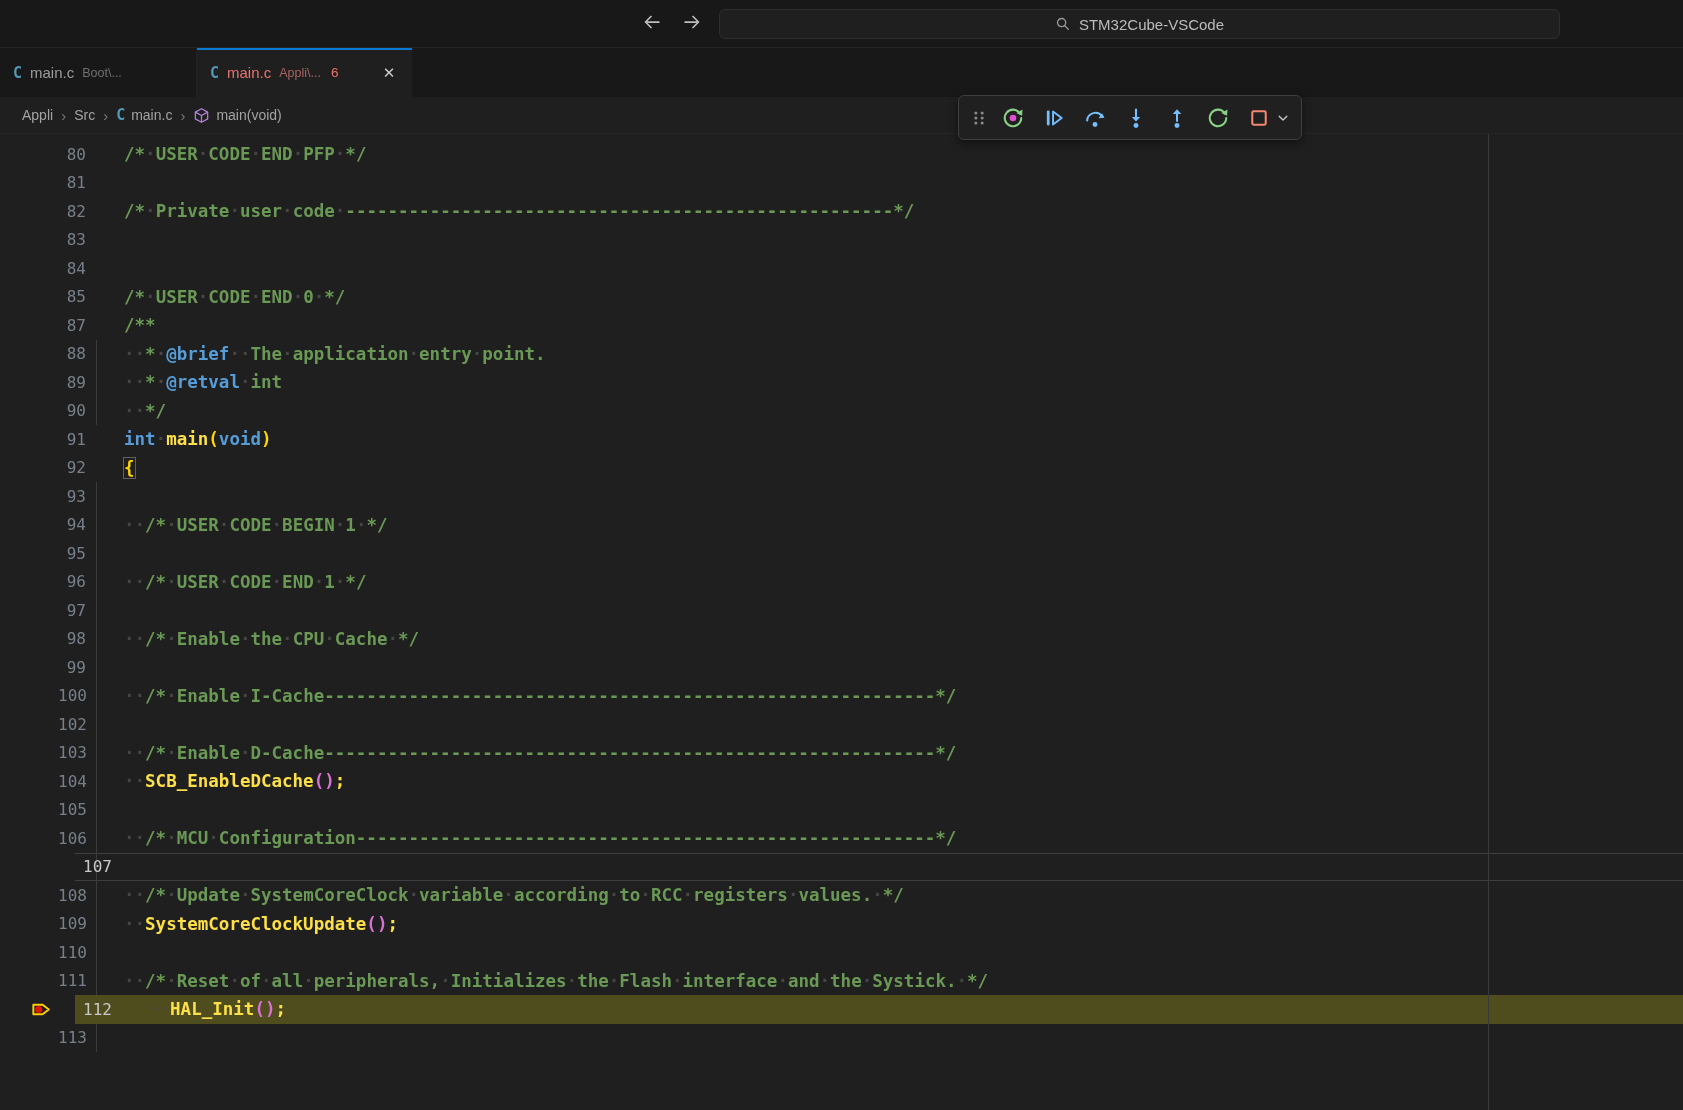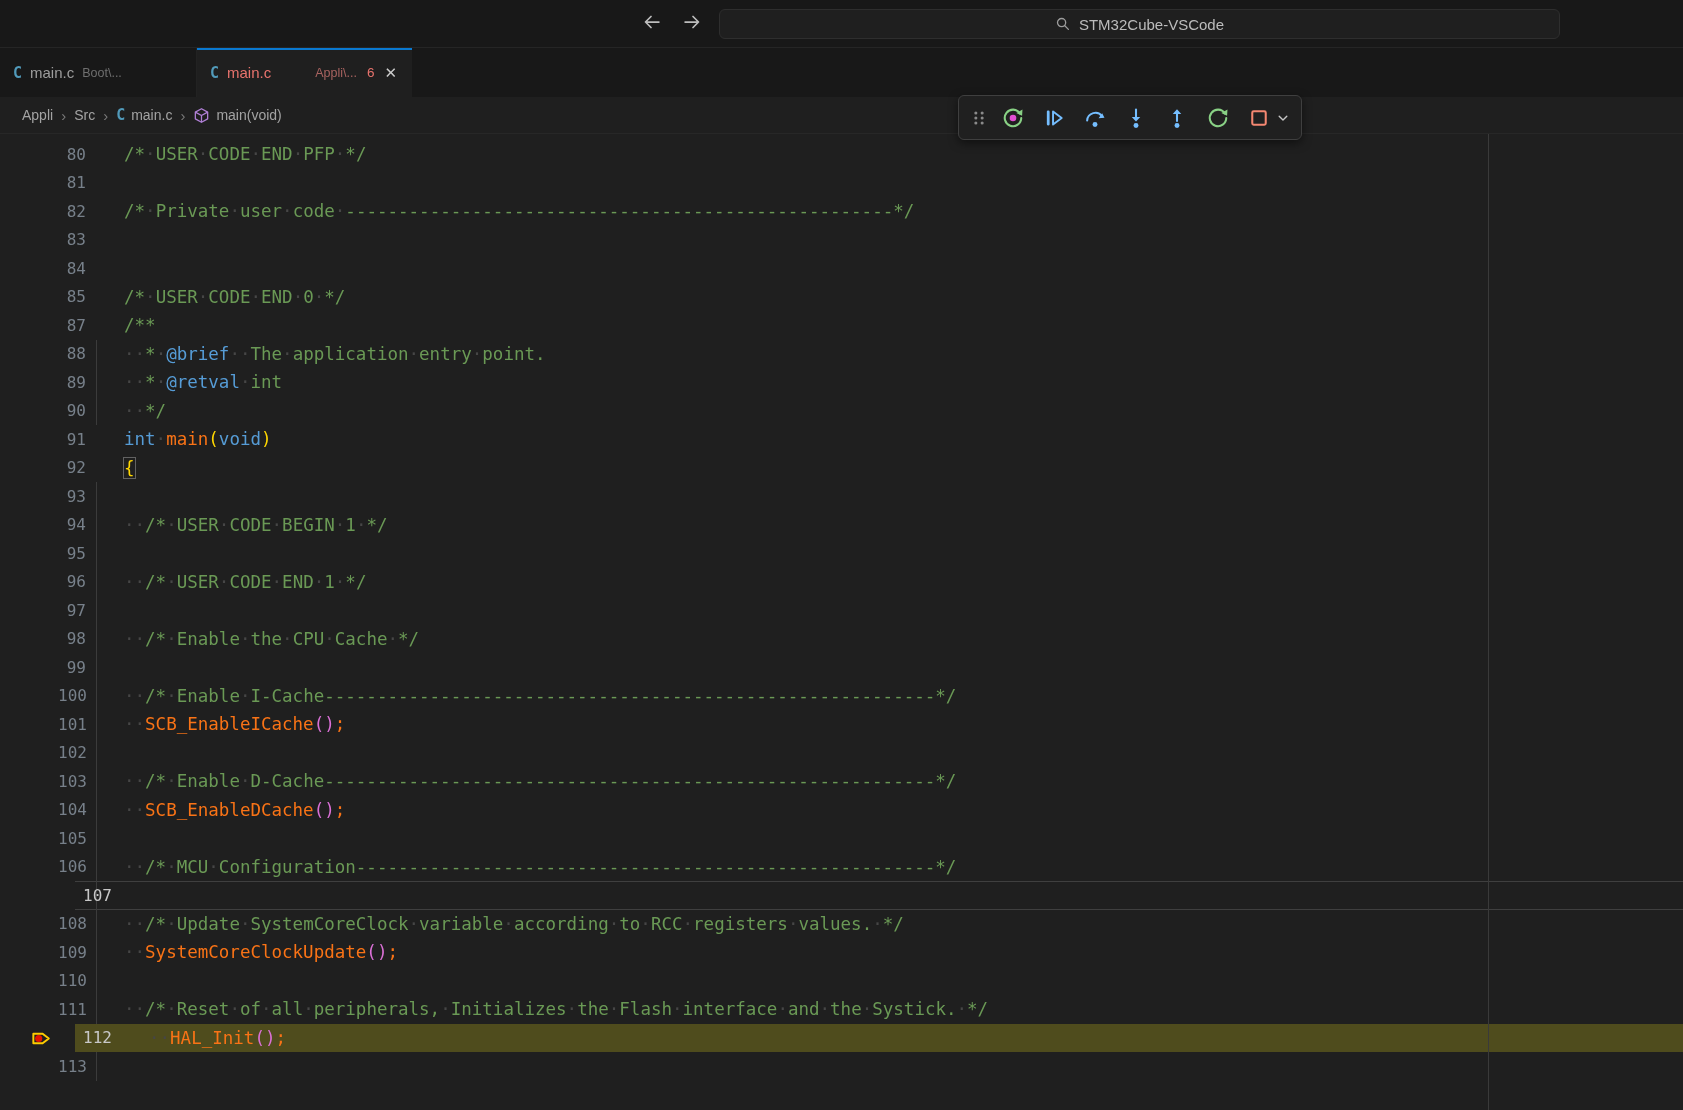--- a/index.html
+++ b/index.html
@@ -17,21 +17,21 @@
   .searchbox{position:absolute;left:719px;top:9px;width:841px;height:30px;background:#1f1f1f;border:1px solid #2e2e2e;border-radius:6px;
     display:flex;align-items:center;justify-content:center;gap:8px;color:#bcbcbc;font-size:15px;}
 
   
   .tabstrip{position:absolute;top:48px;left:0;right:0;height:49px;background:#181818;display:flex;}
   .tab{display:flex;align-items:center;padding:0 13px;gap:8px;font-size:15px;height:100%;position:relative;cursor:default;}
   .tab.inactive{width:197px;color:#9d9d9d;border-right:1px solid #222222;}
   .tab.active{width:215px;background:#1f1f1f;color:#e8736d;}
   .tab.active::before{content:"";position:absolute;top:0;left:0;right:0;height:2px;background:#0a79d0;}
   .tab .dir{font-size:12.5px;color:#6f6f6f;}
-  .tab.active .dir{color:#a86360;margin-left:36px;}
+  .tab.active .dir{color:#a86360;}
   .tab .badge{font-size:13.5px;margin-left:2px;color:#e8736d;}
   .tab .close{margin-left:auto;color:#cccccc;font-size:15px;width:20px;height:20px;display:flex;align-items:center;justify-content:center;border-radius:4px;}
   .c-icon{color:#519aba;font-weight:700;font-size:15px;font-family:"DejaVu Sans Mono",monospace;}
 
   
   .breadcrumbs{position:absolute;top:97px;left:0;right:0;height:37px;background:#1f1f1f;border-bottom:1px solid #272727;
     display:flex;align-items:center;padding-left:22px;font-size:14px;color:#a3a3a3;}
   .crumb{display:flex;align-items:center;gap:6px;}
   .crumb-sep{color:#7a7a7a;margin:0 8px;font-size:15px;}
 
@@ -43,25 +43,25 @@
   .tbtn.chevron-down{width:18px;margin-left:-8px;}
 
   
   .editor{position:absolute;top:134px;left:0;right:0;bottom:0;background:#1f1f1f;padding-top:6px;}
   .ruler{position:absolute;top:0;bottom:0;left:1488px;width:1px;background:#3a3a3a;z-index:3;}
   .line{position:relative;height:28.5px;display:flex;align-items:center;padding-left:28px;}
   .glyph{width:30px;height:100%;position:relative;flex:none;z-index:2;}
   .glyph svg{position:absolute;left:2px;top:4px;}
   .num{width:28px;flex:none;text-align:right;font-family:"DejaVu Sans Mono",monospace;font-size:16px;color:#77808a;z-index:2;}
   .num.hl{color:#c8c8c8;margin-left:25px;}
-  .code{padding-left:38px;font-family:"DejaVu Sans Mono",monospace;font-size:17.5px;line-height:28.5px;white-space:pre;position:relative;z-index:2;}
+  .code{padding-left:38px;font-family:"DejaVu Sans Mono",monospace;font-size:17.5px;line-height:28.5px;white-space:pre;position:relative;z-index:2;font-weight:bold;}
   .tok-c{color:#6a9955;}
   .tok-k{color:#569cd6;}
   .tok-d{color:#569cd6;}
-  .tok-w{color:#f97316;}
+  .tok-w{color:#fde047;}
   .tok-b1{color:#ffd700;}
   .tok-b2{color:#da70d6;}
   .tok-bm{color:#ffd700;outline:1px solid #626262;}
   .ws{color:#464646;}
   .guide{position:absolute;left:96px;top:0;bottom:0;width:1px;background:#3b3b3b;z-index:1;}
   .dbg-overlay{position:absolute;left:75px;right:0;top:0;bottom:0;background:#4f4c1d;z-index:0;}
   .cur-overlay{position:absolute;left:75px;right:0;top:0;bottom:0;border-top:1px solid #3f3f3f;border-bottom:1px solid #3f3f3f;z-index:0;}
 </style>
 </head>
 <body>
@@ -323,26 +323,20 @@
         <div class="code"></div>
       </div>
       <div class="line">
         <div class="glyph"></div>
         <div class="num">100</div>
         <span class="guide"></span>
         <div class="code"><span class="ws">··</span><span class="tok-c">/*</span><span class="ws">·</span><span class="tok-c">Enable</span><span class="ws">·</span><span class="tok-c">I-Cache----------------------------------------------------------*/</span></div>
       </div>
       <div class="line">
         <div class="glyph"></div>
-        <div class="num">101</div>
-        <span class="guide"></span>
-        <div class="code"><span class="ws">··</span><span class="tok-w">SCB_EnableICache</span><span class="tok-b2">()</span><span class="tok-w">;</span></div>
-      </div>
-      <div class="line">
-        <div class="glyph"></div>
         <div class="num">102</div>
         <span class="guide"></span>
         <div class="code"></div>
       </div>
       <div class="line">
         <div class="glyph"></div>
         <div class="num">103</div>
         <span class="guide"></span>
         <div class="code"><span class="ws">··</span><span class="tok-c">/*</span><span class="ws">·</span><span class="tok-c">Enable</span><span class="ws">·</span><span class="tok-c">D-Cache----------------------------------------------------------*/</span></div>
       </div>

